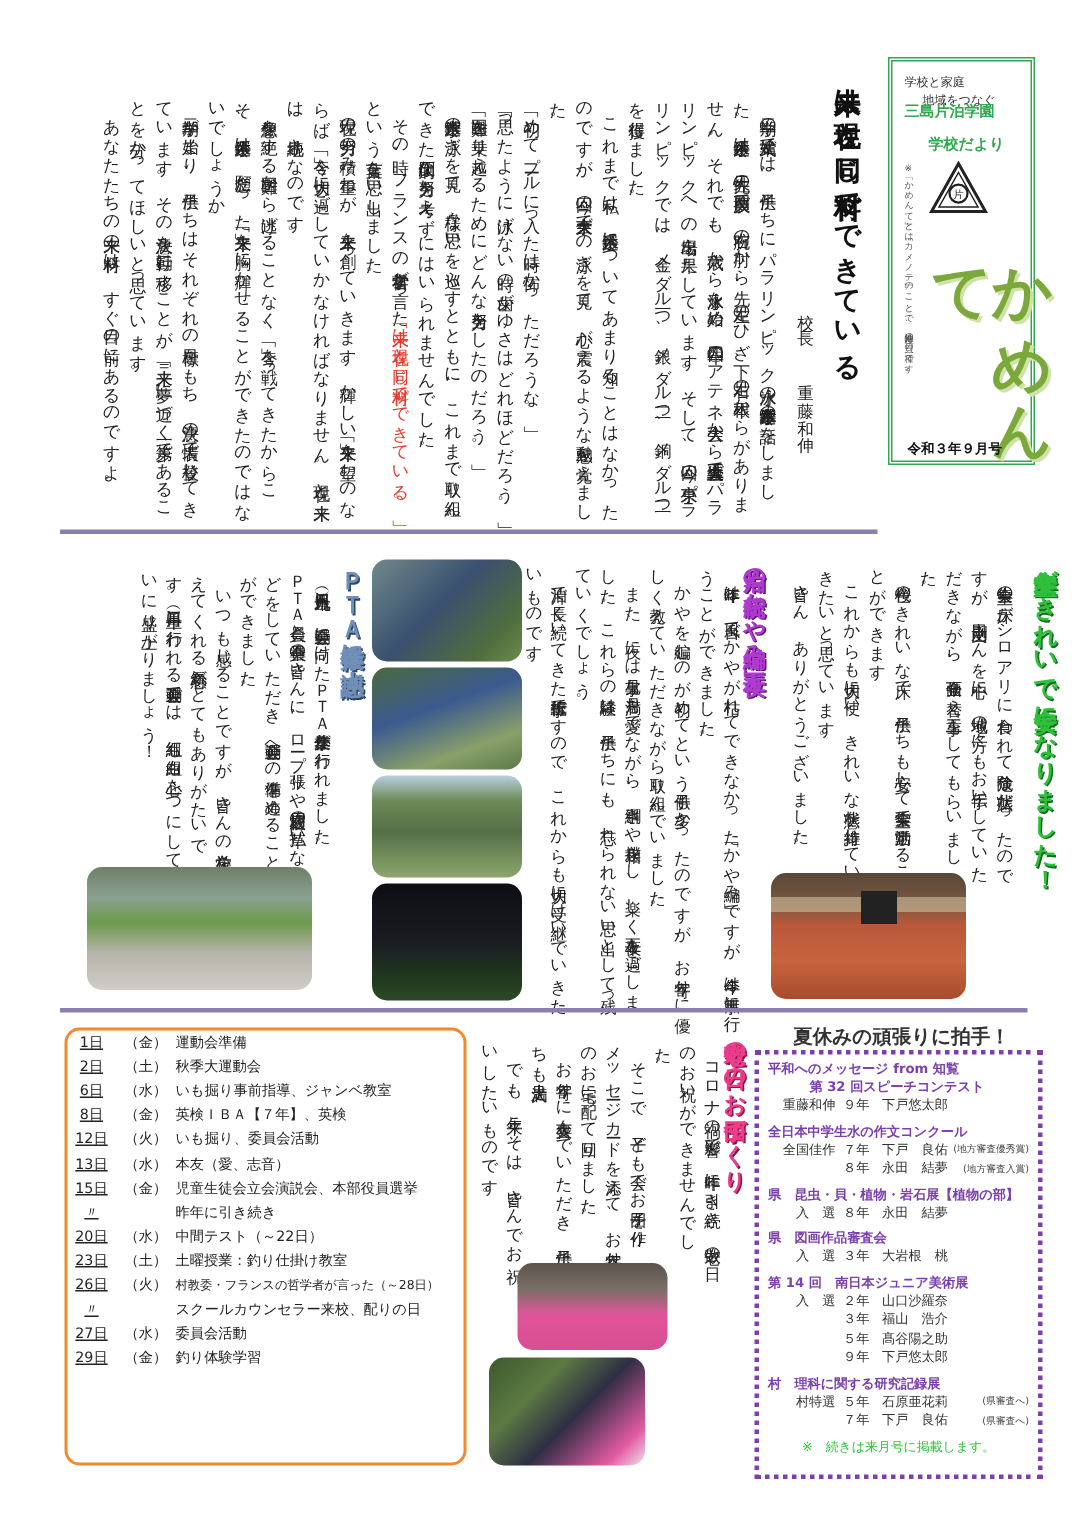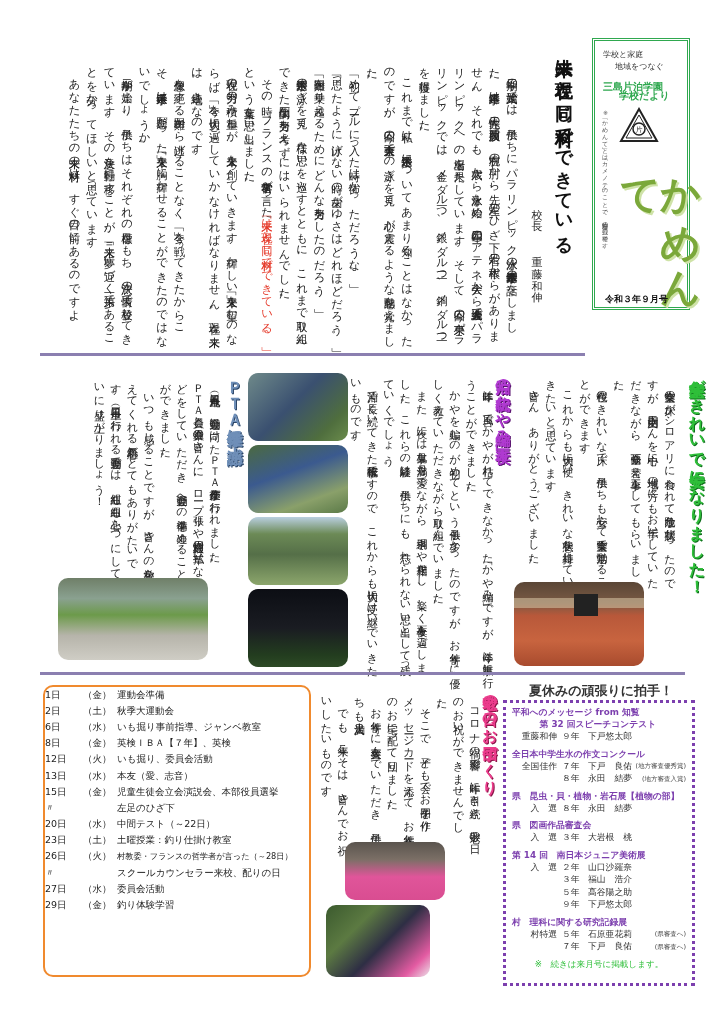--- a/index.html
+++ b/index.html
@@ -8,21 +8,21 @@
 
   .vt { writing-mode: vertical-rl; text-orientation: upright; }
 
   
   .masthead {
     position: absolute; left: 592px; top: 38px; width: 98px; height: 272px;
     border: 3px double #2fa84f; background: #fff;
   }
   .mh-line1 { position: absolute; left: 8px; top: 8px; font-size: 8px; color: #333; }
   .mh-line2 { position: absolute; left: 20px; top: 20px; font-size: 8px; color: #333; }
-  .mh-school { position: absolute; left: 8px; top: 39px; font-size: 10px; font-weight: bold; color: #2fa84f; }
+  .mh-school { position: absolute; left: 8px; top: 26px; font-size: 10px; font-weight: bold; color: #2fa84f; }
   .mh-tayori { position: absolute; left: 24px; top: 48px; font-size: 10px; font-weight: bold; color: #2fa84f; }
   .mh-note {
     position: absolute; left: 6px; top: 68px; height: 200px;
     font-size: 6px; color: #555; line-height: 8px;
   }
   .mh-logo { position: absolute; left: 24px; top: 66px; width: 40px; height: 36px; }
   .mh-title {
     position: absolute; left: 26px; top: 110px; font-size: 40px; line-height: 40px;
     color: #7ba83a; font-weight: bold; text-shadow: 2px 2px 0 #cfe3a8;
   }
@@ -87,21 +87,21 @@
   .schedule {
     position: absolute; left: 43px; top: 685px; width: 268px; height: 292px;
     border: 2px solid #f08a2e; border-radius: 10px; background: #fff;
   }
   .sched-title {
     text-align: center; font-size: 15px; font-weight: bold; color: #f08a2e;
     letter-spacing: 5px; margin-top: 5px; margin-bottom: 4px;
     text-shadow: 1px 1px 0 #fbd2a8;
   }
   .sched-row { display: flex; font-size: 9.5px; height: 16.2px; align-items: center; color: #222; }
-  .sched-date { width: 32px; text-align: left; }
+  .sched-date { width: 32px; text-align: center; text-decoration: underline; }
   .sched-dow { width: 40px; padding-left: 6px; }
   .sched-event { flex: 1; white-space: nowrap; }
   .sched-event.small { font-size: 8.2px; }
 
   
   .sec-title-pink {
     position: absolute; left: 480px; top: 684px; height: 180px;
     font-size: 15px; font-weight: bold; color: #ec3c8c;
     text-shadow: 1px 1px 0 #8a1648;
   }
@@ -232,21 +232,21 @@
       <span class="sched-event">本友（愛、志音）</span>
     </div>
   <div class="sched-row">
       <span class="sched-date">15日</span>
       <span class="sched-dow">（金）</span>
       <span class="sched-event">児童生徒会立会演説会、本部役員選挙</span>
     </div>
   <div class="sched-row">
       <span class="sched-date">〃</span>
       <span class="sched-dow"></span>
-      <span class="sched-event">左足のひざ下</span>
+      <span class="sched-event">昨年に引き続き</span>
     </div>
   <div class="sched-row">
       <span class="sched-date">20日</span>
       <span class="sched-dow">（水）</span>
       <span class="sched-event">中間テスト（～22日）</span>
     </div>
   <div class="sched-row">
       <span class="sched-date">23日</span>
       <span class="sched-dow">（土）</span>
       <span class="sched-event">土曜授業：釣り仕掛け教室</span>

